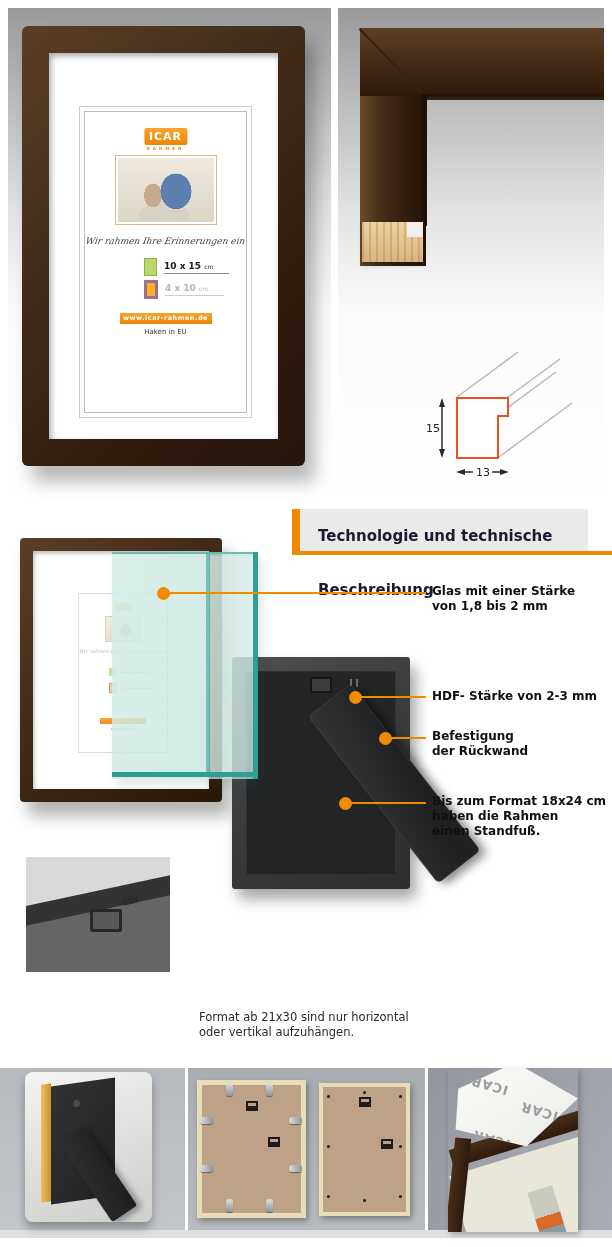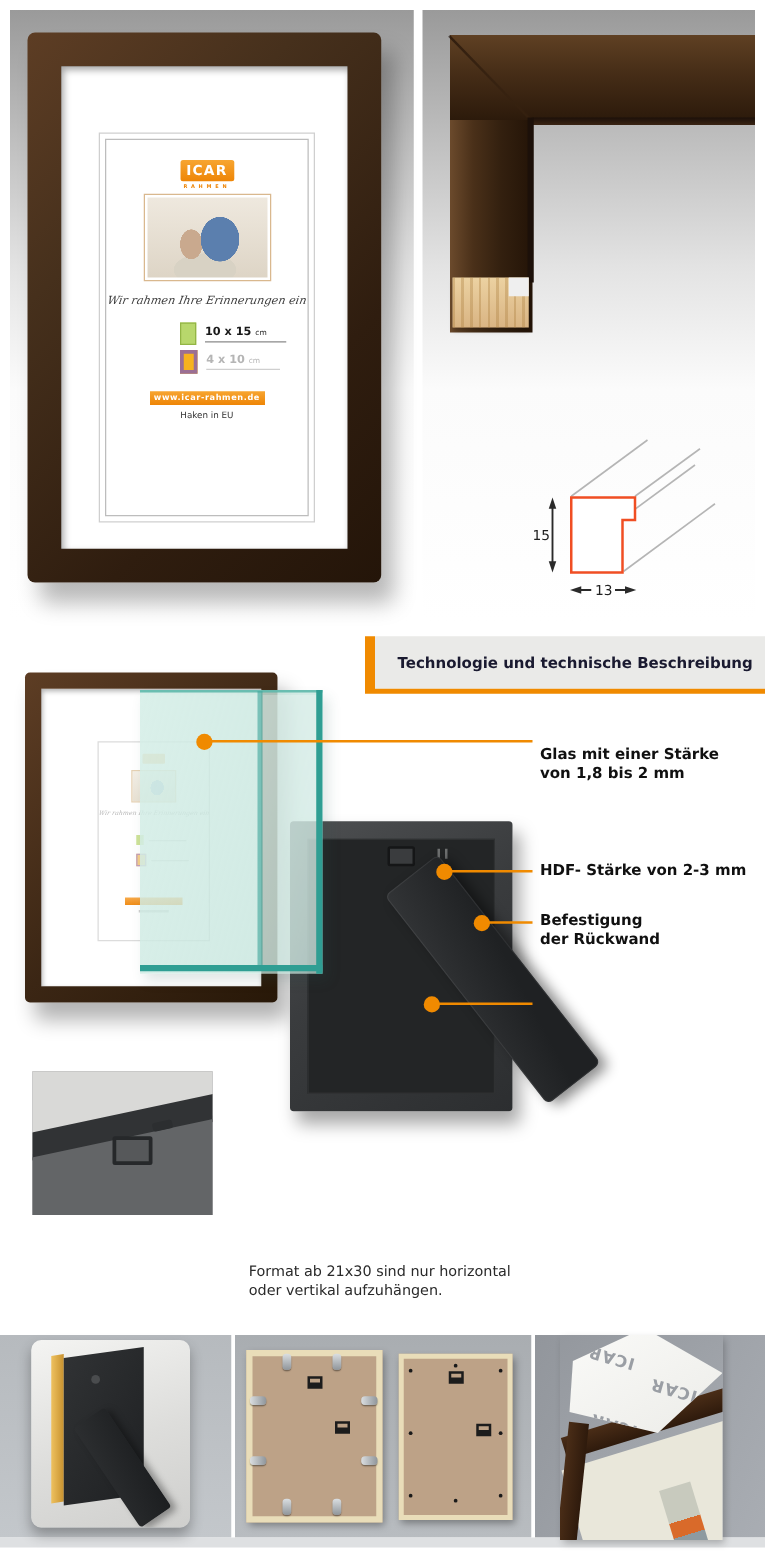--- a/index.html
+++ b/index.html
@@ -68,22 +68,22 @@
     background:repeating-linear-gradient(90deg,rgba(170,125,60,.35) 0 2px,rgba(0,0,0,0) 2px 7px),
                linear-gradient(#ecd2a2,#d9b483);
     box-shadow:0 3px 4px rgba(0,0,0,.25);}
   .raw-wood-notch{position:absolute;right:0;top:0;width:16px;height:15px;background:#efefef;}
 
   
   .dim-text{font-size:11px;fill:#222;font-family:"DejaVu Sans",sans-serif;}
 
   
   .hdr-accent{position:absolute;left:292px;top:509px;width:8px;height:46px;background:#F08A00;}
-  .hdr-bar{position:absolute;left:300px;top:509px;width:312px;height:42px;background:#eaeae8;
-    font-size:12px;font-weight:bold;color:#1a1a30;line-height:42px;padding-left:18px;box-sizing:border-box;}
+  .hdr-bar{position:absolute;left:300px;top:509px;width:288px;height:42px;background:#eaeae8;
+    font-size:15px;font-weight:bold;color:#1a1a30;line-height:54px;padding-left:18px;box-sizing:border-box;}
   .hdr-underline{position:absolute;left:300px;top:551px;width:312px;height:4px;background:#F08A00;}
 
   
   .frame2{position:absolute;left:20px;top:538px;width:202px;height:264px;border-radius:4px;
     background:linear-gradient(135deg,#5d3d24,#3b2614 55%,#281808);
     box-shadow:8px 14px 16px rgba(0,0,0,.3);}
   .frame2-mat{position:absolute;left:13px;top:13px;right:13px;bottom:13px;background:#fff;
     box-shadow:inset 1px 2px 4px rgba(0,0,0,.3);}
   .mini-card{position:absolute;left:45px;top:42px;width:88px;height:158px;border:1px solid #dcdcdc;background:#fff;}
   .mini-logo{position:absolute;left:50%;top:9px;transform:translateX(-50%);width:18px;height:8px;
@@ -283,25 +283,28 @@
 
   <div class="dot" style="left:157px;top:587px;"></div>
   <div class="cline" style="left:168px;top:592px;width:258px;"></div>
   <div class="dot" style="left:349px;top:691px;"></div>
   <div class="cline" style="left:360px;top:696px;width:66px;"></div>
   <div class="dot" style="left:379px;top:732px;"></div>
   <div class="cline" style="left:390px;top:737px;width:36px;"></div>
   <div class="dot" style="left:339px;top:797px;"></div>
   <div class="cline" style="left:350px;top:802px;width:76px;"></div>
 
-  <div class="clabel" style="top:584px;margin-top:12px;">Glas mit einer Stärke
+  <div class="clabel" style="top:584px;">Glas mit einer Stärke
 von 1,8 bis 2 mm</div>
   <div class="clabel" style="top:689px;">HDF- Stärke von 2-3 mm</div>
   <div class="clabel" style="top:729px;">Befestigung
 der Rückwand</div>
+  <div class="clabel" style="top:794px;">Bis zum Format 18x24 cm
+haben die Rahmen
+einen Standfuß.</div>
 
 
   <div class="hook-photo">
     <div class="hook-light"></div>
     <div class="hook-band"></div>
     <div class="hook-back"></div>
     <div class="hook-metal"></div>
     <div class="hook-metal2"></div>
   </div>
 

